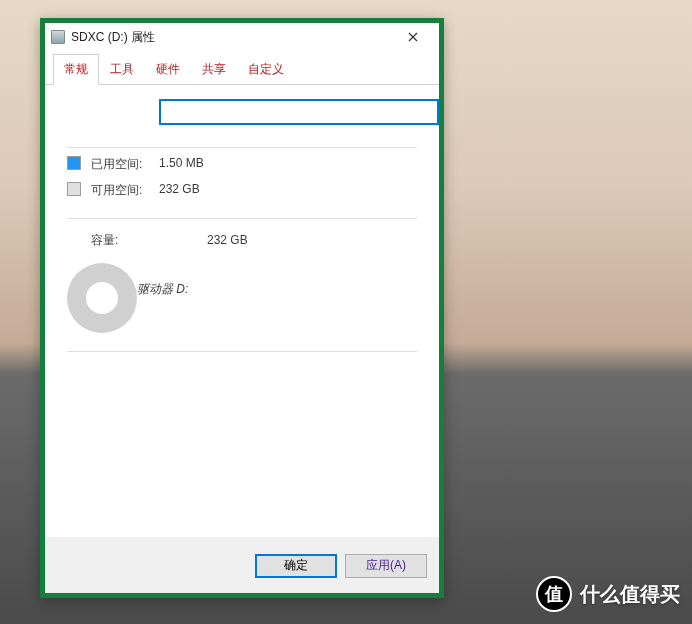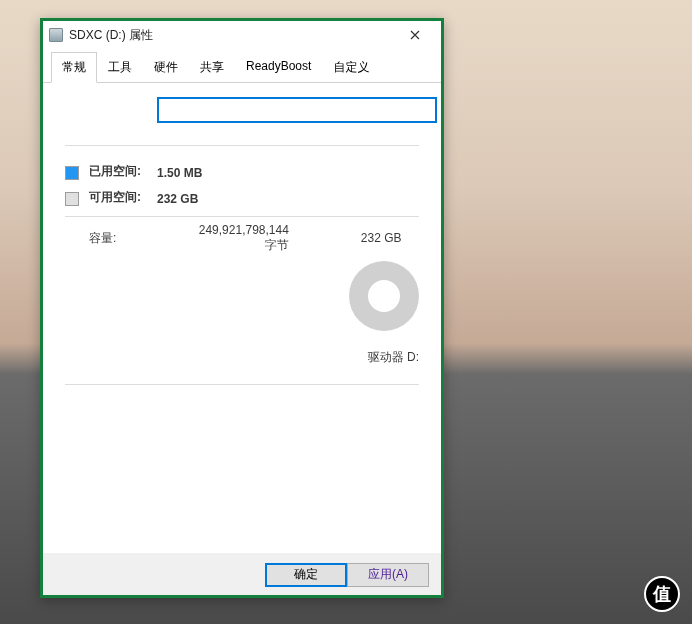--- a/index.html
+++ b/index.html
@@ -1,51 +1,51 @@
 <!DOCTYPE html>
 <html><head>
 <meta charset="utf-8">
 <style>
   * { box-sizing: border-box; margin: 0; padding: 0; font-family: "Microsoft YaHei", "Segoe UI", Arial, sans-serif; }
   body { width: 692px; height: 624px; overflow: hidden; position: relative; }
   .bg { position: absolute; inset: 0; background: linear-gradient(180deg, #e8d9c7 0%, #dcc9b8 30%, #c5aa96 55%, #6b6b6b 60%, #4a4a4a 100%); }
   .cat { position: absolute; right: 0; top: 0; width: 260px; height: 420px; background: radial-gradient(ellipse 60px 35px at 530px 310px, #e79aa0 0%, #d38590 40%, transparent 70%), radial-gradient(ellipse 120px 180px at 560px 230px, #f2e4d5 0%, #e6d3c0 60%, transparent 100%); }
   .watermark { position: absolute; right: 12px; bottom: 12px; display: flex; align-items: center; gap: 8px; color: #fff; font-size: 20px; font-weight: bold; text-shadow: 0 1px 3px rgba(0,0,0,.4);}
   .watermark .logo { width: 36px; height: 36px; border-radius: 50%; background: #000; color: #fff; display: flex; align-items: center; justify-content: center; font-size: 18px; border: 2px solid #fff;}
-  .dialog { position: absolute; left: 40px; top: 18px; width: 404px; height: 580px; background: #fff; border: 3px solid #15803d; box-shadow: 0 3px 12px rgba(0,0,0,.3); display: flex; flex-direction: column; }
+  .dialog { position: absolute; left: 40px; top: 18px; width: 404px; height: 580px; background: #fff; border: 5px solid #15803d; box-shadow: 0 3px 12px rgba(0,0,0,.3); display: flex; flex-direction: column; }
   .titlebar { height: 28px; display: flex; align-items: center; padding: 0 6px; font-size: 12px; color: #222; }
   .titlebar .dicon { width: 14px; height: 14px; margin-right: 6px; background: linear-gradient(#cfd8dc,#90a4ae); border: 1px solid #7a8a94; border-radius: 1px;}
   .titlebar .spacer { flex: 1; }
   .titlebar .close { width: 40px; height: 26px; display: flex; align-items: center; justify-content: center; }
   .tabs { display: flex; border-bottom: 1px solid #d0d0d0; padding-left: 8px; margin-top: 2px;}
-  .tab { font-size: 12px; padding: 6px 10px; color: #000000; cursor: default; position: relative; bottom: -1px; border: 1px solid transparent; background: transparent;}
+  .tab { font-size: 12px; padding: 6px 10px; color: #b91c1c; cursor: default; position: relative; bottom: -1px; border: 1px solid transparent; background: transparent;}
   .tab.active { background: #fff; border: 1px solid #d0d0d0; border-bottom: 1px solid #fff; }
   .content { flex: 1; padding: 14px 22px 0 22px; font-size: 12px; color: #3a3a3a; }
   .namefield { margin: 0 0 22px 92px; }
   .namefield input { width: 280px; height: 26px; border: 2px solid #0078d7; padding: 0 6px; font-size: 12px; outline: none; }
   .row { display: flex; align-items: center; height: 26px; }
   .row .lab { width: 92px; }
   .row .val { }
   .hr { border: none; border-top: 1px solid #ddd; margin: 10px 0 8px 0; }
-  .space-row { display: flex; align-items: flex-end; height: 26px; font-weight: bold; }
+  .space-row { display: flex; align-items: flex-start; height: 26px; }
   .swatch { width: 14px; height: 14px; margin-right: 10px; border: 1px solid #9c9c9c; }
   .sw-used { background: #2196f3; }
   .sw-free { background: #e0e0e0; }
   .space-row .lab2 { width: 68px; }
   .space-row .bytes { flex: 1; text-align: right; padding-right: 24px;}
   .space-row .human { width: 64px; text-align: left; }
   .cap-row { display: flex; align-items: center; height: 26px; margin-top: 4px; gap: 48px;}
   .cap-row .lab3 { width: 92px; padding-left: 24px;}
   .cap-row .bytes { flex: 1; text-align: right; padding-right: 24px;}
   .cap-row .human { width: 64px; }
-  .donut-wrap { display: flex; flex-direction: column; align-items: flex-end; margin-top: 10px;}
+  .donut-wrap { display: flex; align-items: flex-start; margin-top: 10px; font-style: italic;}
   .donut { width: 70px; height: 70px; border-radius: 50%; background: #d0d0d0; display: flex; align-items: center; justify-content: center;}
   .donut .hole { width: 32px; height: 32px; border-radius: 50%; background: #fff; }
   .drive-label { margin-top: 18px; font-size: 12px; color: #3a3a3a;}
-  .footer { height: 42px; border-top: 1px solid transparent; background: #f0f0f0; display: flex; align-items: center; justify-content: flex-end; padding: 0 12px; }
+  .footer { height: 56px; border-top: 1px solid transparent; background: #f0f0f0; display: flex; align-items: center; justify-content: flex-end; padding: 0 12px; gap: 8px;}
   .btn { width: 82px; height: 24px; font-size: 12px; border: 1px solid #adadad; background: #e1e1e1; cursor: default;}
   .btn.primary { border: 2px solid #0078d7; background: #e1e1e1;}
   .btn.disabled { color: #4c1d95; }
 </style>
 </head>
 <body>
 
 <div class="bg"></div>
 <div class="cat"></div>
 
@@ -59,21 +59,20 @@
           <path d="M1 1 L9 9 M9 1 L1 9" stroke="#333" stroke-width="1.2"></path>
         </svg>
     </div>
   </div>
 
   <div class="tabs">
     <div class="tab active">常规</div>
     <div class="tab">工具</div>
     <div class="tab">硬件</div>
     <div class="tab">共享</div>
-    <div class="tab">ReadyBoost</div>
     <div class="tab">自定义</div>
   </div>
 
   <div class="content">
     <div class="namefield">
       <input type="text" value="" style="">
     </div>
 
 
     <hr class="hr">
@@ -86,21 +85,20 @@
     <div class="space-row">
       <div class="swatch sw-free"></div>
       <div class="lab2">可用空间:</div>
       <div class="human">232 GB</div>
     </div>
 
     <hr class="hr">
 
     <div class="cap-row">
       <div class="lab3">容量:</div>
-      <div class="bytes">249,921,798,144 字节</div>
       <div class="human">232 GB</div>
     </div>
 
     <div class="donut-wrap">
       <div class="donut">
         <div class="hole"></div>
       </div>
       <div class="drive-label">驱动器 D:</div>
     </div>
 
@@ -108,13 +106,14 @@
   </div>
 
   <div class="footer">
     <button class="btn primary">确定</button>
     <button class="btn disabled">应用(A)</button>
   </div>
 </div>
 
 <div class="watermark">
   <div class="logo">值</div>
+  <div>什么值得买</div>
 </div>
 
 </body></html>

